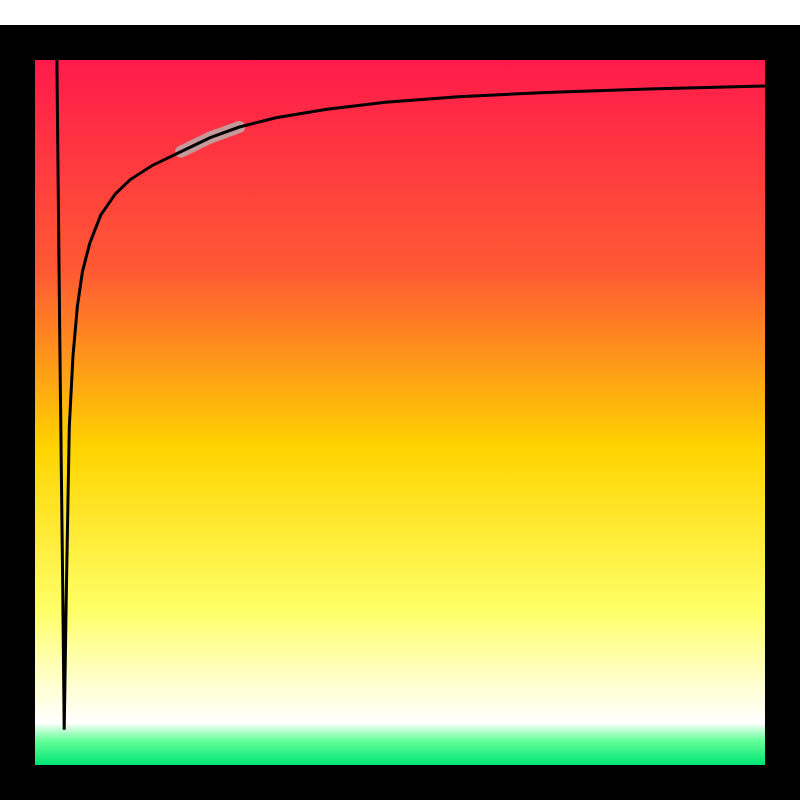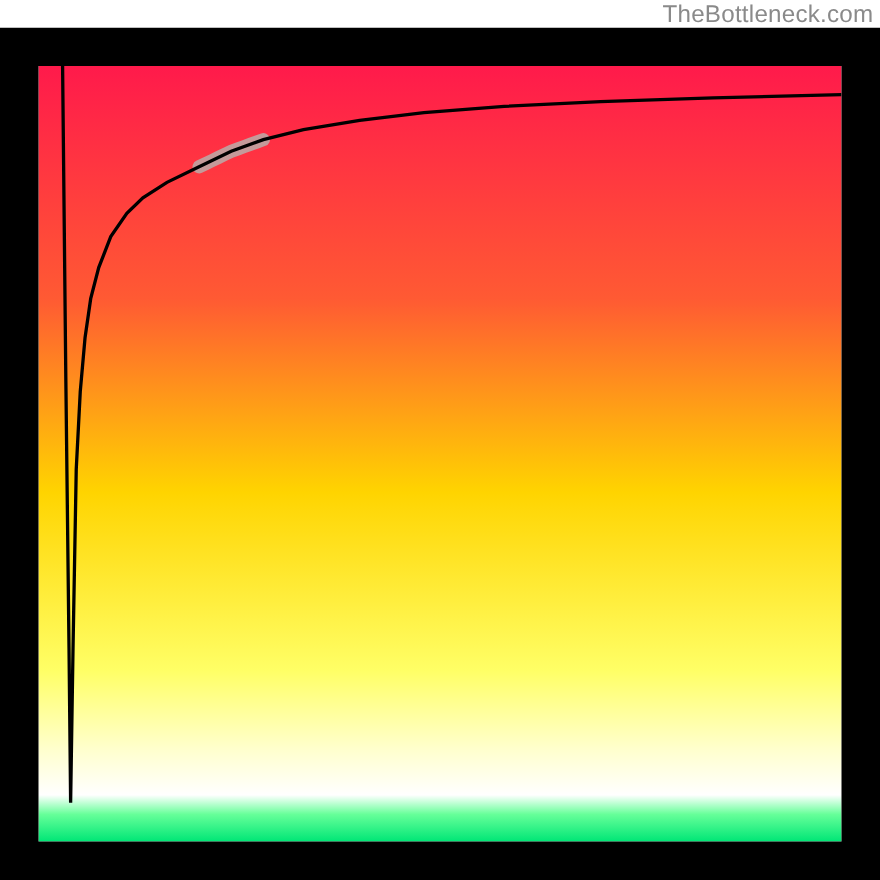--- a/index.html
+++ b/index.html
@@ -32,21 +32,20 @@
     left: 0;
     width: 800px;
     height: 775px;
     display: block;
   }
 </style>
 </head>
 <body>
 
 <div class="wrap">
-  <div class="watermark">TheBottleneck.com</div>
 
   <svg id="chart-svg" viewBox="0 0 800 775" preserveAspectRatio="none">
     <defs>
       <linearGradient id="bg-grad" x1="0" y1="0" x2="0" y2="1">
           <stop offset="0.00%" stop-color="#ff1a4b"></stop>
           <stop offset="30.00%" stop-color="#ff5a33"></stop>
           <stop offset="55.00%" stop-color="#ffd400"></stop>
           <stop offset="78.00%" stop-color="#ffff66"></stop>
           <stop offset="88.00%" stop-color="#ffffcc"></stop>
           <stop offset="94.00%" stop-color="#ffffff"></stop>

